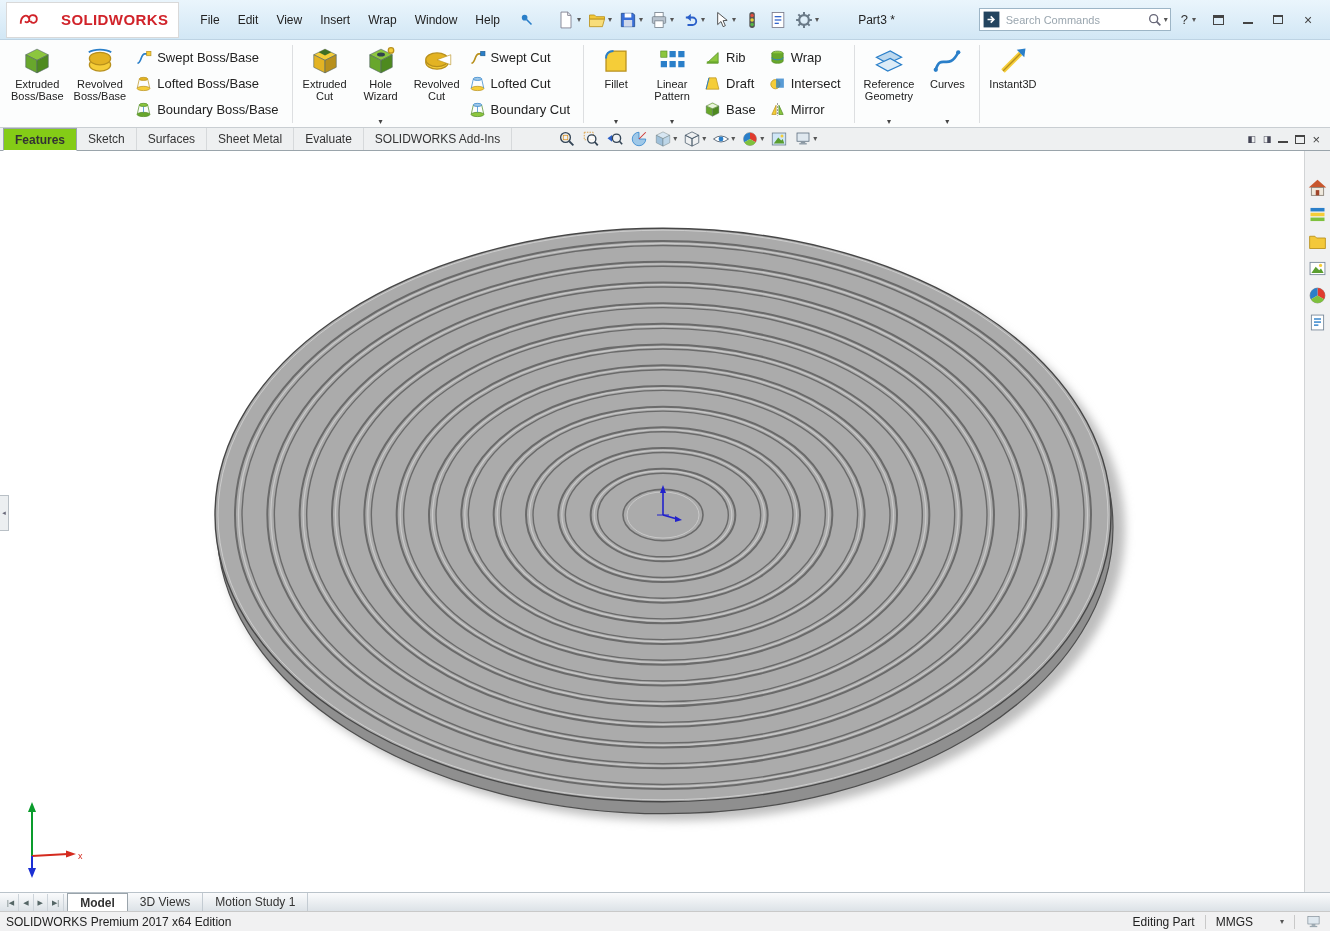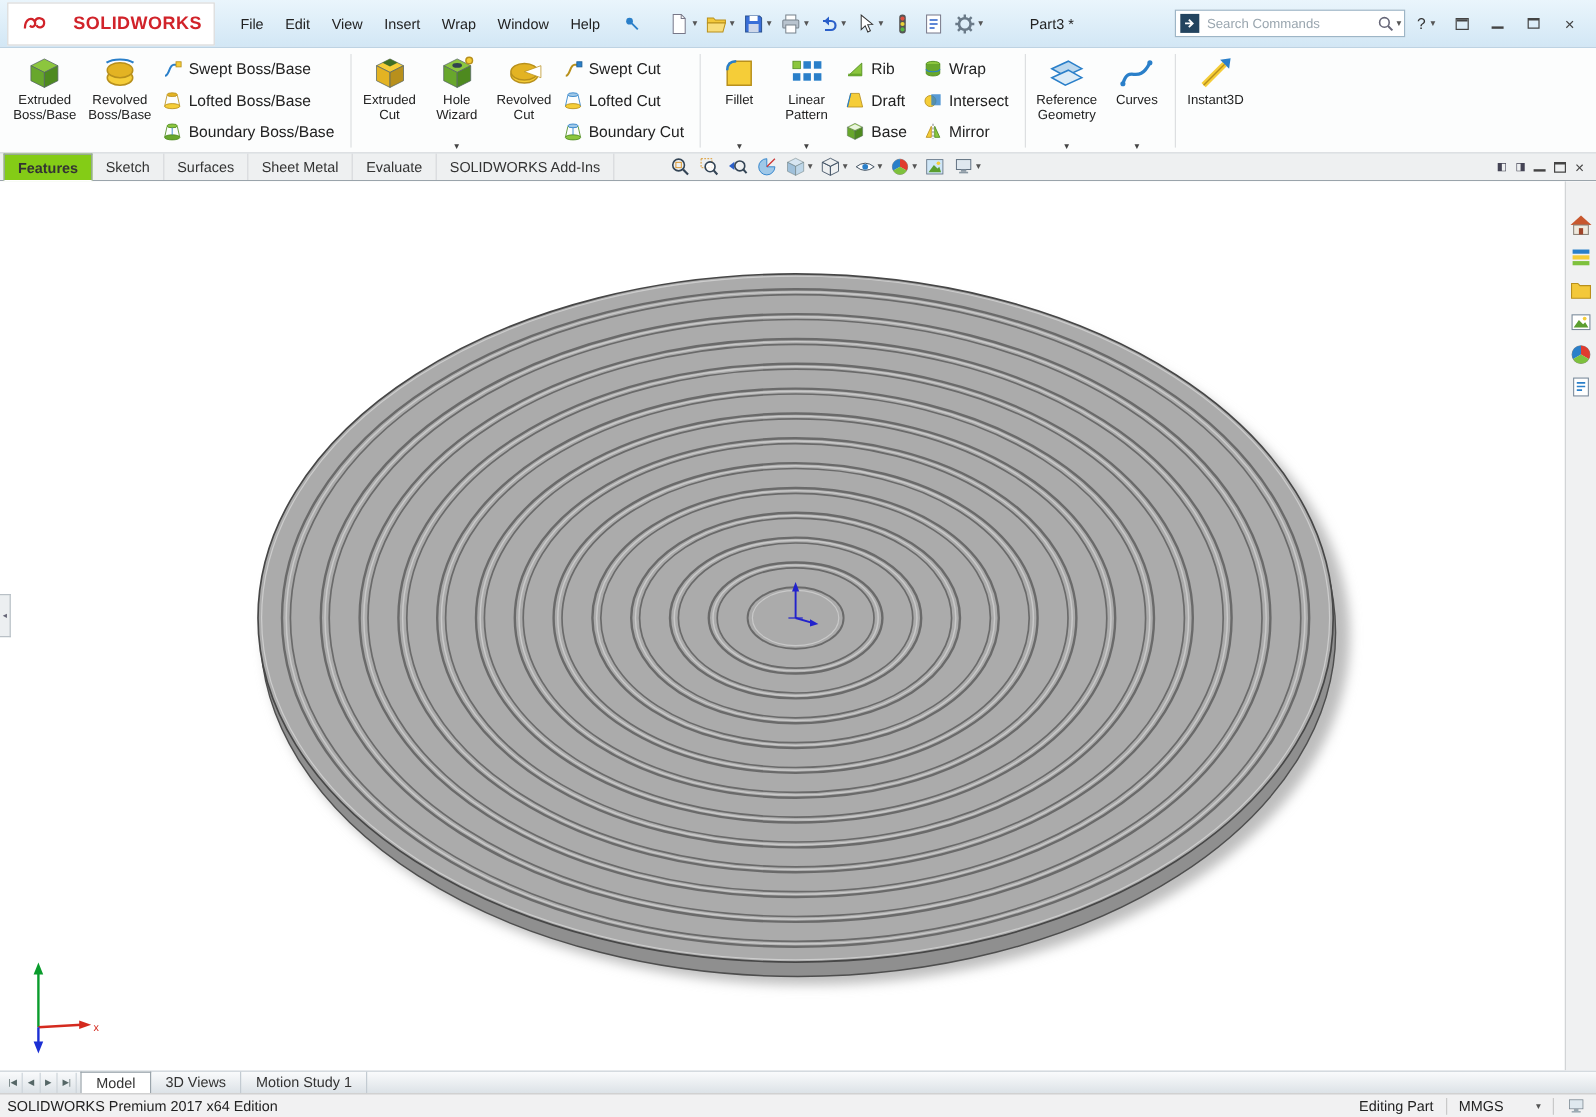--- a/index.html
+++ b/index.html
@@ -58,21 +58,21 @@
   .taskpane{position:absolute;right:0;top:0;bottom:0;width:26px;background:#f0f1f2;border-left:1px solid #d2d4d6;display:flex;flex-direction:column;align-items:center;padding-top:26px;gap:6px}
   .tp-btn{width:21px;height:21px;border-radius:2px}
   .left-handle{position:absolute;left:0;top:344px;width:9px;height:36px;background:#eceff1;border:1px solid #b9c0c6;border-left:none;display:flex;align-items:center;justify-content:center;font-size:7px;color:#667}
   .triad{position:absolute;left:16px;bottom:12px}
 
   
   .bottombar{height:19px;flex:0 0 19px;background:linear-gradient(#fafbfc,#dce2e7);border-top:1px solid #bac3ca;display:flex;align-items:stretch}
   .vcr{display:flex;align-items:center;padding:0 3px}
   .vcr span{font-size:7px;color:#566;padding:0 4px;border-right:1px solid #cdd4da;line-height:17px}
   .bt-tab{padding:0 12px;display:flex;align-items:center;border-right:1px solid #c3cbd2;color:#333;white-space:nowrap}
-  .bt-tab.active{background:#fff;font-weight:normal;border:1px solid #9aa4ab;border-bottom:none}
+  .bt-tab.active{background:#fff;font-weight:bold;border:1px solid #9aa4ab;border-bottom:none}
 
   
   .statusbar{height:20px;flex:0 0 20px;background:#f1f1f2;border-top:1px solid #c9c9c9;display:flex;align-items:center;padding:0 6px}
   .sb-right{margin-left:auto;display:flex;align-items:flex-end;gap:10px;padding-right:2px}
   .sb-sep{width:1px;height:14px;background:#c9c9c9}
   .sb-ico{width:17px;height:15px}
 </style>
 </head>
 <body>
 

